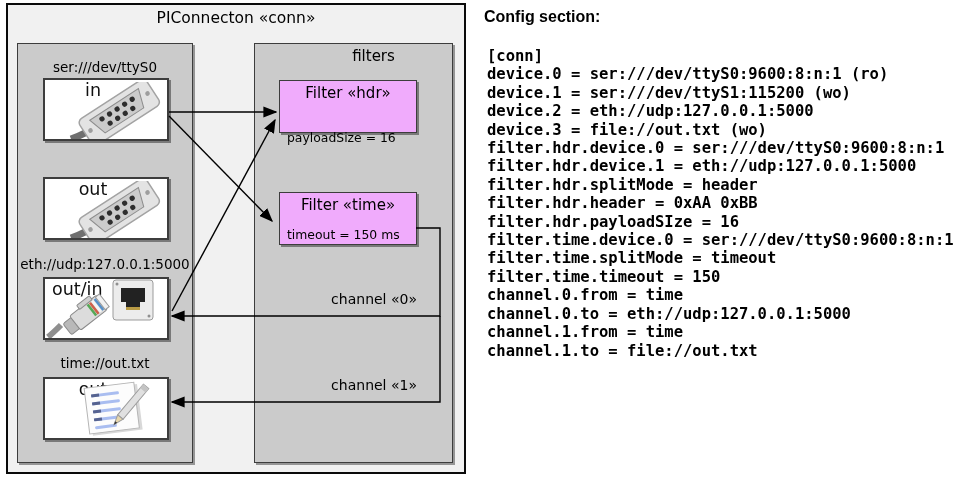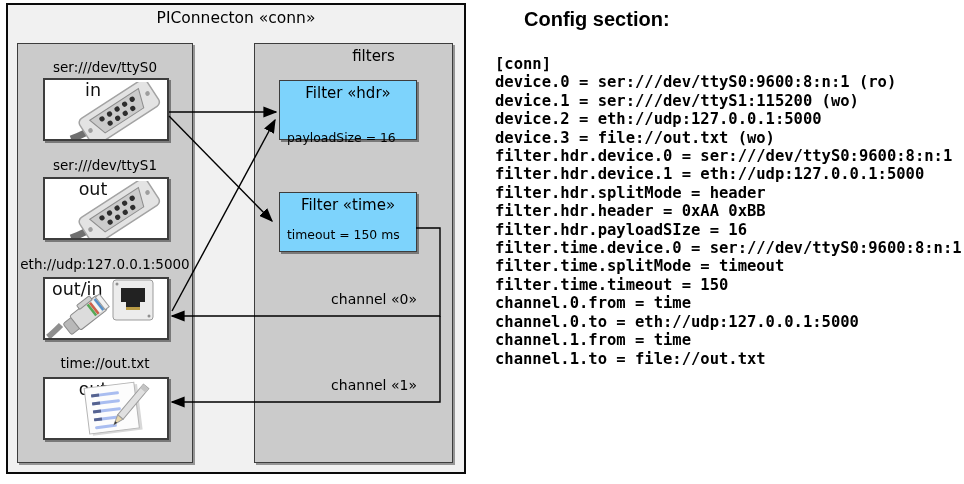--- a/index.html
+++ b/index.html
@@ -14,30 +14,30 @@
          box-shadow:2px 2px 0 rgba(40,40,40,0.45);box-sizing:border-box;}
   .panel-left{left:9px;top:38px;width:176px;height:420px;}
   .panel-right{left:246px;top:38px;width:199px;height:420px;}
   .filters-title{position:absolute;left:246px;top:42px;width:199px;text-align:center;font-size:15px;margin-left:20px;}
   .dev-label{position:absolute;left:9px;width:176px;text-align:center;font-size:13.5px;}
   .dev-box{position:absolute;left:35px;width:126px;height:63px;box-sizing:border-box;
            background:#ffffff;border:2px solid #3d3d3d;box-shadow:2px 2px 0 rgba(40,40,40,0.5);padding-left:12px;}
   .port{position:absolute;top:0;left:0;right:26px;text-align:center;font-size:17.5px;color:#101010;}
   .port-left{left:7px;right:auto;text-align:right;}
   .dev-box svg{position:absolute;pointer-events:none;}
-  .filter-box{position:absolute;left:271px;width:138px;height:60px;box-sizing:border-box;
-              background:#7dd3fc;border:1.5px solid #3d3d3d;box-shadow:2px 2px 0 rgba(40,40,40,0.5);padding-left:16px;}
+  .filter-box{position:absolute;left:271px;width:138px;height:53px;box-sizing:border-box;
+              background:#f0abfc;border:1.5px solid #3d3d3d;box-shadow:2px 2px 0 rgba(40,40,40,0.5);padding-left:16px;}
   .filter-title{position:absolute;top:3px;left:0;width:100%;text-align:center;font-size:15px;}
   .filter-attr{position:absolute;left:7px;right:2px;font-size:12.4px;line-height:16px;}
   .chan-label{position:absolute;left:271px;width:138px;text-align:right;font-size:14px;}
   .arrows{position:absolute;left:0;top:0;width:456px;height:467px;pointer-events:none;z-index:5;}
   
   .cfg-head{position:absolute;left:484px;top:8px;font-family:"Liberation Sans",sans-serif;
-            font-weight:700;font-size:20px;margin-left:40px;}
-  .cfg-body{position:absolute;left:483px;top:43px;margin:12px;white-space:pre;
+            font-weight:700;font-size:16px;}
+  .cfg-body{position:absolute;left:483px;top:43px;margin:4px;white-space:pre;
             font-family:"DejaVu Sans Mono",monospace;font-weight:700;
             font-size:15.5px;line-height:18.4px;color:#000;}
 </style>
 </head>
 <body>
 
 <div class="stage">
 
   <div class="diagram">
 
@@ -65,21 +65,20 @@
               <circle cx="74" cy="26.5" r="2.6"></circle>
             <circle cx="42.5" cy="34.5" r="2.6"></circle>
               <circle cx="51.5" cy="34.5" r="2.6"></circle>
               <circle cx="60.5" cy="34.5" r="2.6"></circle>
               <circle cx="69.5" cy="34.5" r="2.6"></circle>
           </g>
         </g>
       </svg>
     </div>
 
-    <div class="dev-label" style="top:152px">ser:///dev/ttyS1</div>
     <div class="dev-box" style="top:172px">
       <div class="port">out</div>
       <svg style="right:0;bottom:0" width="104" height="57" viewBox="0 0 104 57">
         <path d="M34 44 C26 50 16 54 8 57" stroke="#6f6f6f" stroke-width="7" fill="none"></path>
         <g transform="rotate(-33 56 30)">
           <rect x="16" y="15" width="80" height="31" rx="5" fill="#e3e3e3" stroke="#a3a3a3" stroke-width="1.5"></rect>
           <path d="M27 21 h58 l-6 19 h-46 z" fill="#cbcbcb" stroke="#8d8d8d"></path>
           <circle cx="22" cy="30" r="2.3" fill="#9e9e9e"></circle>
             <circle cx="90" cy="30" r="2.3" fill="#9e9e9e"></circle>
           <g fill="#2d2d2d">

